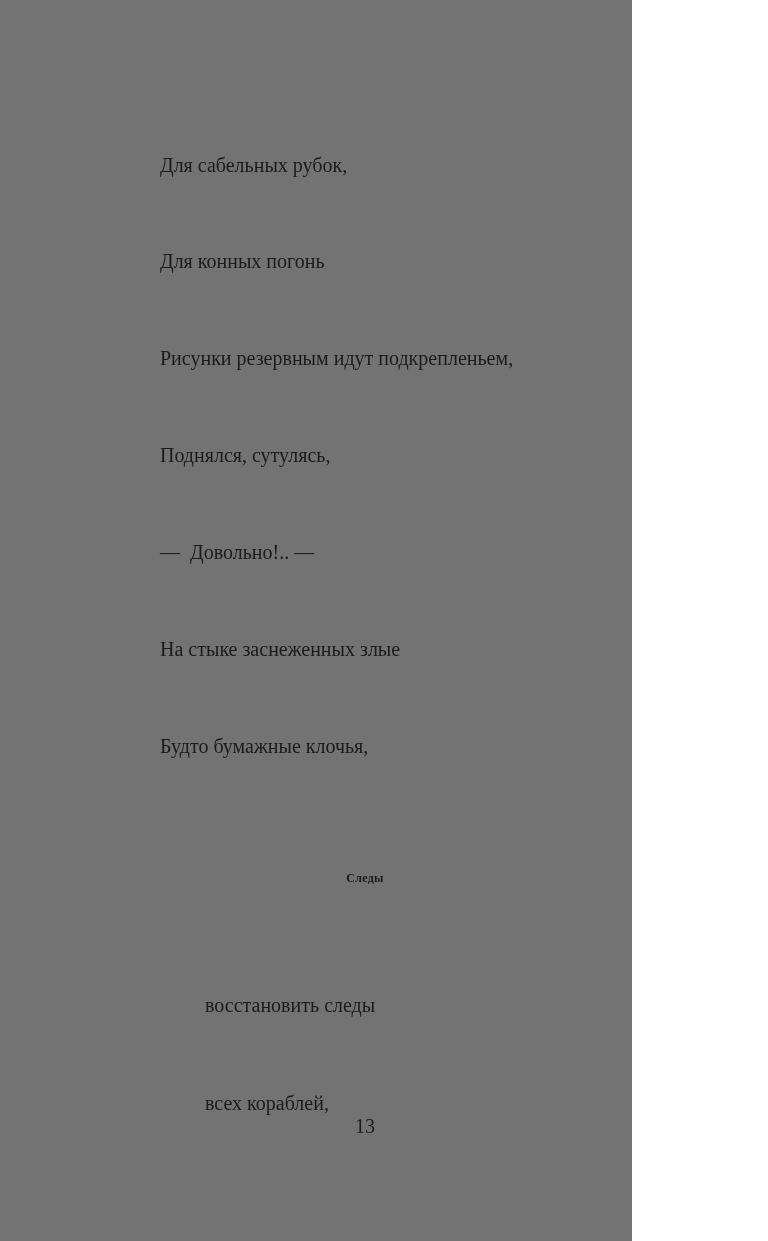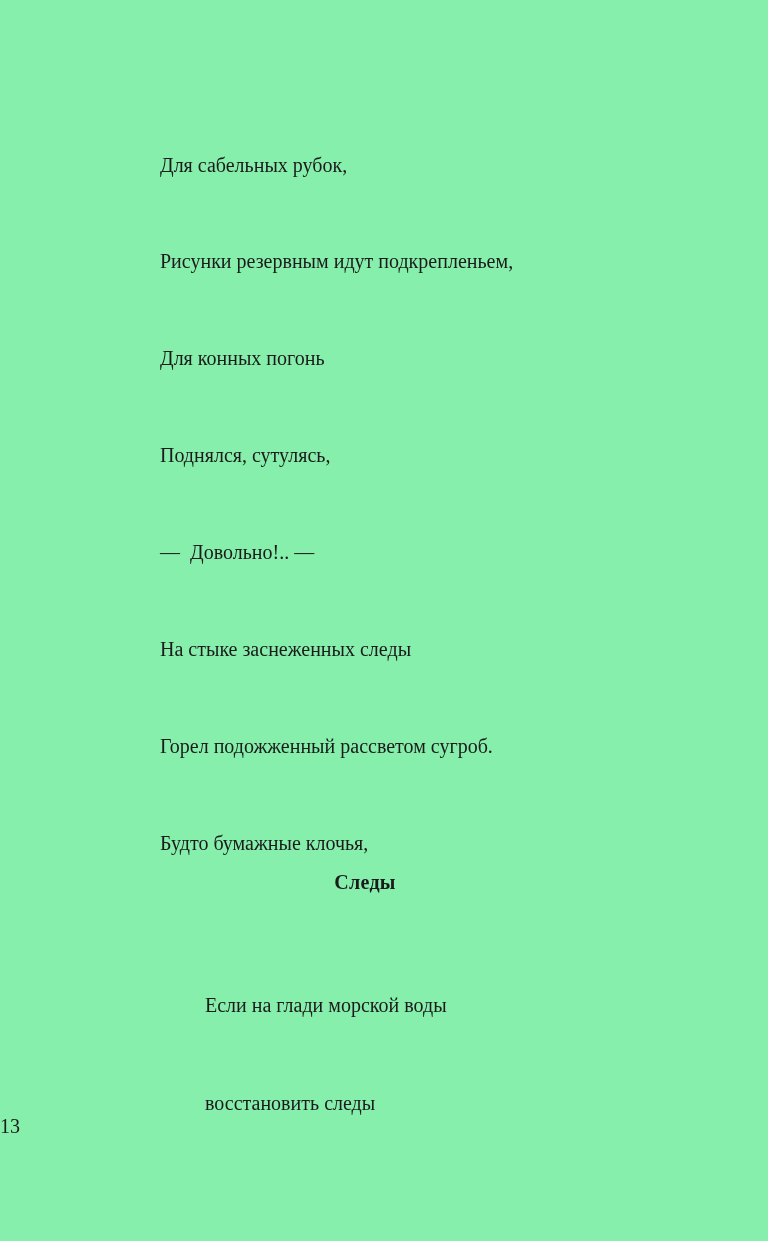--- a/index.html
+++ b/index.html
@@ -2,23 +2,23 @@
 <html><head>
 <meta charset="utf-8">
 <style>
   html, body {
     margin: 0;
     padding: 0;
     background: #ffffff;
   }
   .page {
     position: relative;
-    width: 768px;
+    width: 632px;
     height: 1241px;
-    background: #86efac;
+    background: #737373;
     font-family: "Liberation Serif", "DejaVu Serif", serif;
     color: #1b1b1b;
     overflow: hidden;
   }
   .poem-block {
     position: absolute;
     font-size: 20px;
     line-height: 32.3px;
     white-space: pre;
   }
@@ -30,67 +30,66 @@
     left: 205px;
     top: 924px;
     line-height: 32.6px;
   }
   .poem-title {
     position: absolute;
     top: 871px;
     left: 0;
     width: 730px;
     text-align: center;
-    font-size: 20px;
+    font-size: 12px;
     font-weight: bold;
     letter-spacing: 0.3px;
   }
   .page-number {
     position: absolute;
     top: 1115px;
     left: 0;
     width: 730px;
-    text-align: left;
+    text-align: center;
     font-size: 20px;
   }
   .poem-line {
     min-height: 32.3px;
   }
 </style>
 </head>
 <body>
 
 <div class="page">
 
   <div class="poem-block poem-continuation">
     <div class="poem-line">Для сабельных рубок,</div>
+    <div class="poem-line">Для конных погонь</div>
     <div class="poem-line">Рисунки резервным идут подкрепленьем,</div>
-    <div class="poem-line">Для конных погонь</div>
     <div class="poem-line">Поднялся, сутулясь,</div>
     <div class="poem-line">—  Довольно!.. —</div>
-    <div class="poem-line">На стыке заснеженных следы</div>
-    <div class="poem-line">Горел подожженный рассветом сугроб.</div>
+    <div class="poem-line">На стыке заснеженных злые</div>
     <div class="poem-line">Будто бумажные клочья,</div>
     
     
     
     
     
     
     
     
     
     
     
   </div>
 
   <div class="poem-title">Следы</div>
 
   <div class="poem-block poem-sledy">
-    <div class="poem-line">Если на глади морской воды</div>
     <div class="poem-line">восстановить следы</div>
+    <div class="poem-line">всех кораблей,</div>
     
     
   </div>
 
   <div class="page-number">13</div>
 
 </div>
 
 </body></html>

